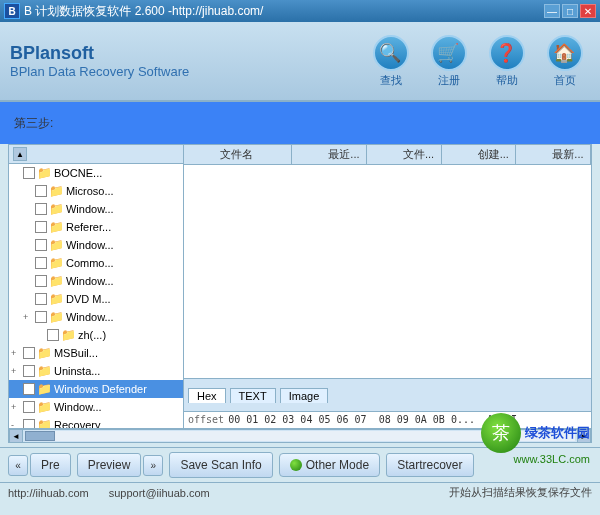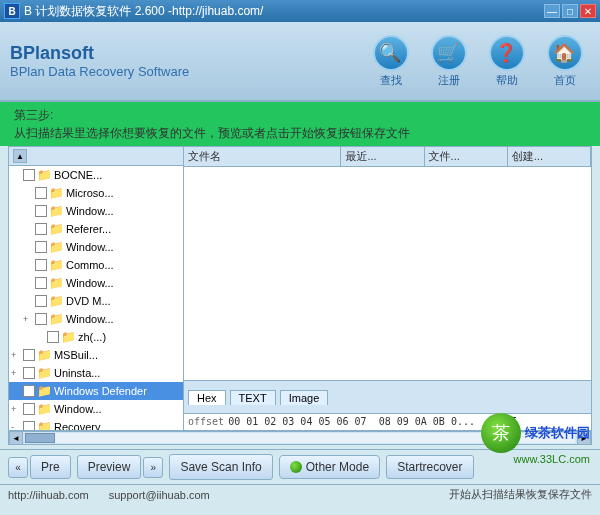--- a/index.html
+++ b/index.html
@@ -105,22 +105,22 @@
       border: 2px solid #a0d0f0;
     }
     .nav-icon-label {
       font-size: 11px;
       color: #2060a0;
       text-align: center;
     }
 
     
     #step-area {
-      padding: 4px 14px;
-      background: #22c55e;
+      padding: 12px 14px;
+      background: #3b82f6;
     }
     #step-text {
       font-size: 12px;
       color: #333;
       line-height: 1.5;
     }
 
     
     #main-content {
       display: flex;
@@ -199,20 +199,21 @@
       display: flex;
       background: #d0e4f4;
       border-bottom: 1px solid #8ab0c8;
       font-size: 11px;
     }
     .file-col-header {
       padding: 2px 4px;
       border-right: 1px solid #8ab0c8;
       font-size: 11px;
       color: #333;
+      margin-left: 32px;
     }
     .file-col-header:first-child { flex: 2; }
     .file-col-header:nth-child(2) { flex: 1; }
     .file-col-header:nth-child(3) { flex: 1; }
     .file-col-header:nth-child(4) { flex: 1; }
     .file-col-header:last-child { flex: 1; }
 
     #file-list {
       flex: 1;
       overflow: hidden;
@@ -451,21 +452,20 @@
     <div class="nav-icon-item">
       <div class="nav-icon-circle">🏠</div>
       <span class="nav-icon-label">首页</span>
     </div>
   </div>
 </div>
 
 <div id="step-area">
   <div id="step-text">
     <span>第三步:</span><br>
-    <span>从扫描结果里选择你想要恢复的文件，预览或者点击开始恢复按钮保存文件</span>
   </div>
 </div>
 
 <div id="main-content">
 
   <div id="file-tree">
     <div id="tree-header">
       <div class="tree-scroll-btn">▲</div>
     </div>
     <div class="tree-items">
@@ -563,20 +563,21 @@
       </div>
   </div>
 
   <div id="right-panel">
 
     <div id="file-list-header">
       <div class="file-col-header">文件名</div>
       <div class="file-col-header">最近...</div>
       <div class="file-col-header">文件...</div>
       <div class="file-col-header">创建...</div>
+      <div class="file-col-header">最新...</div>
     </div>
 
     <div id="file-list"></div>
 
     <div id="hex-viewer">
       <div id="hex-tabs">
         <div class="hex-tab active">Hex</div>
         <div class="hex-tab">TEXT</div>
         <div class="hex-tab">Image</div>
       </div>

